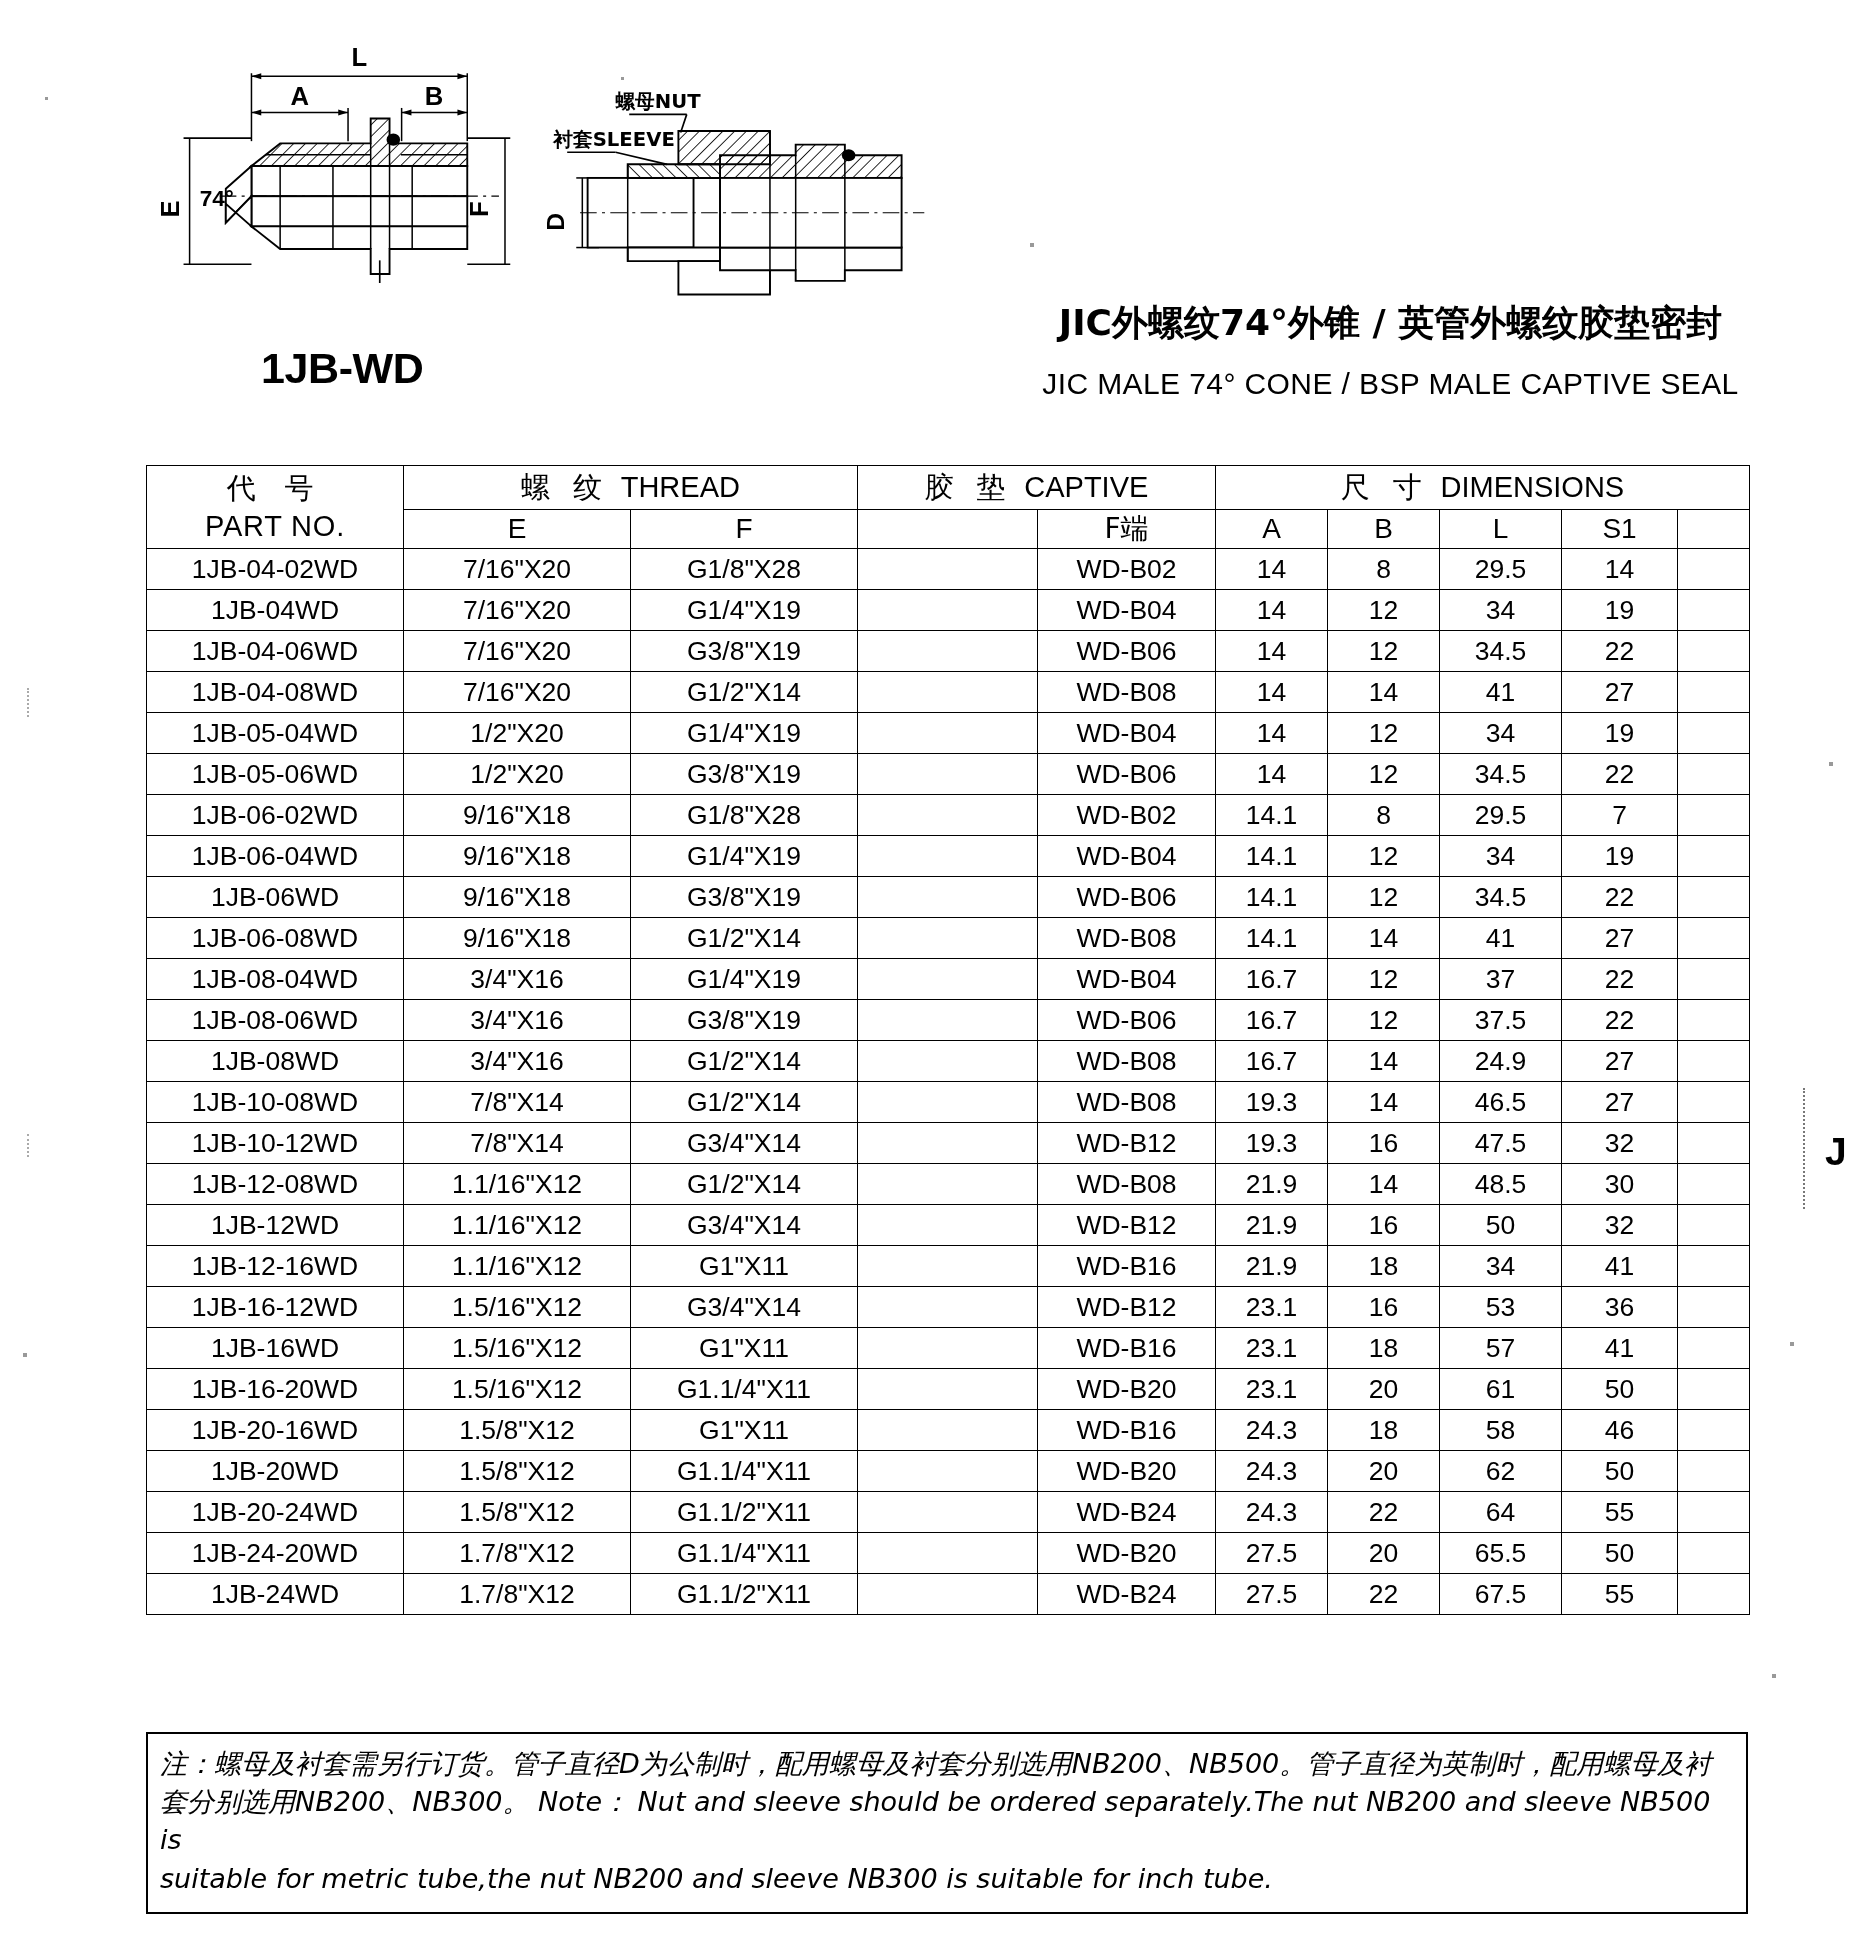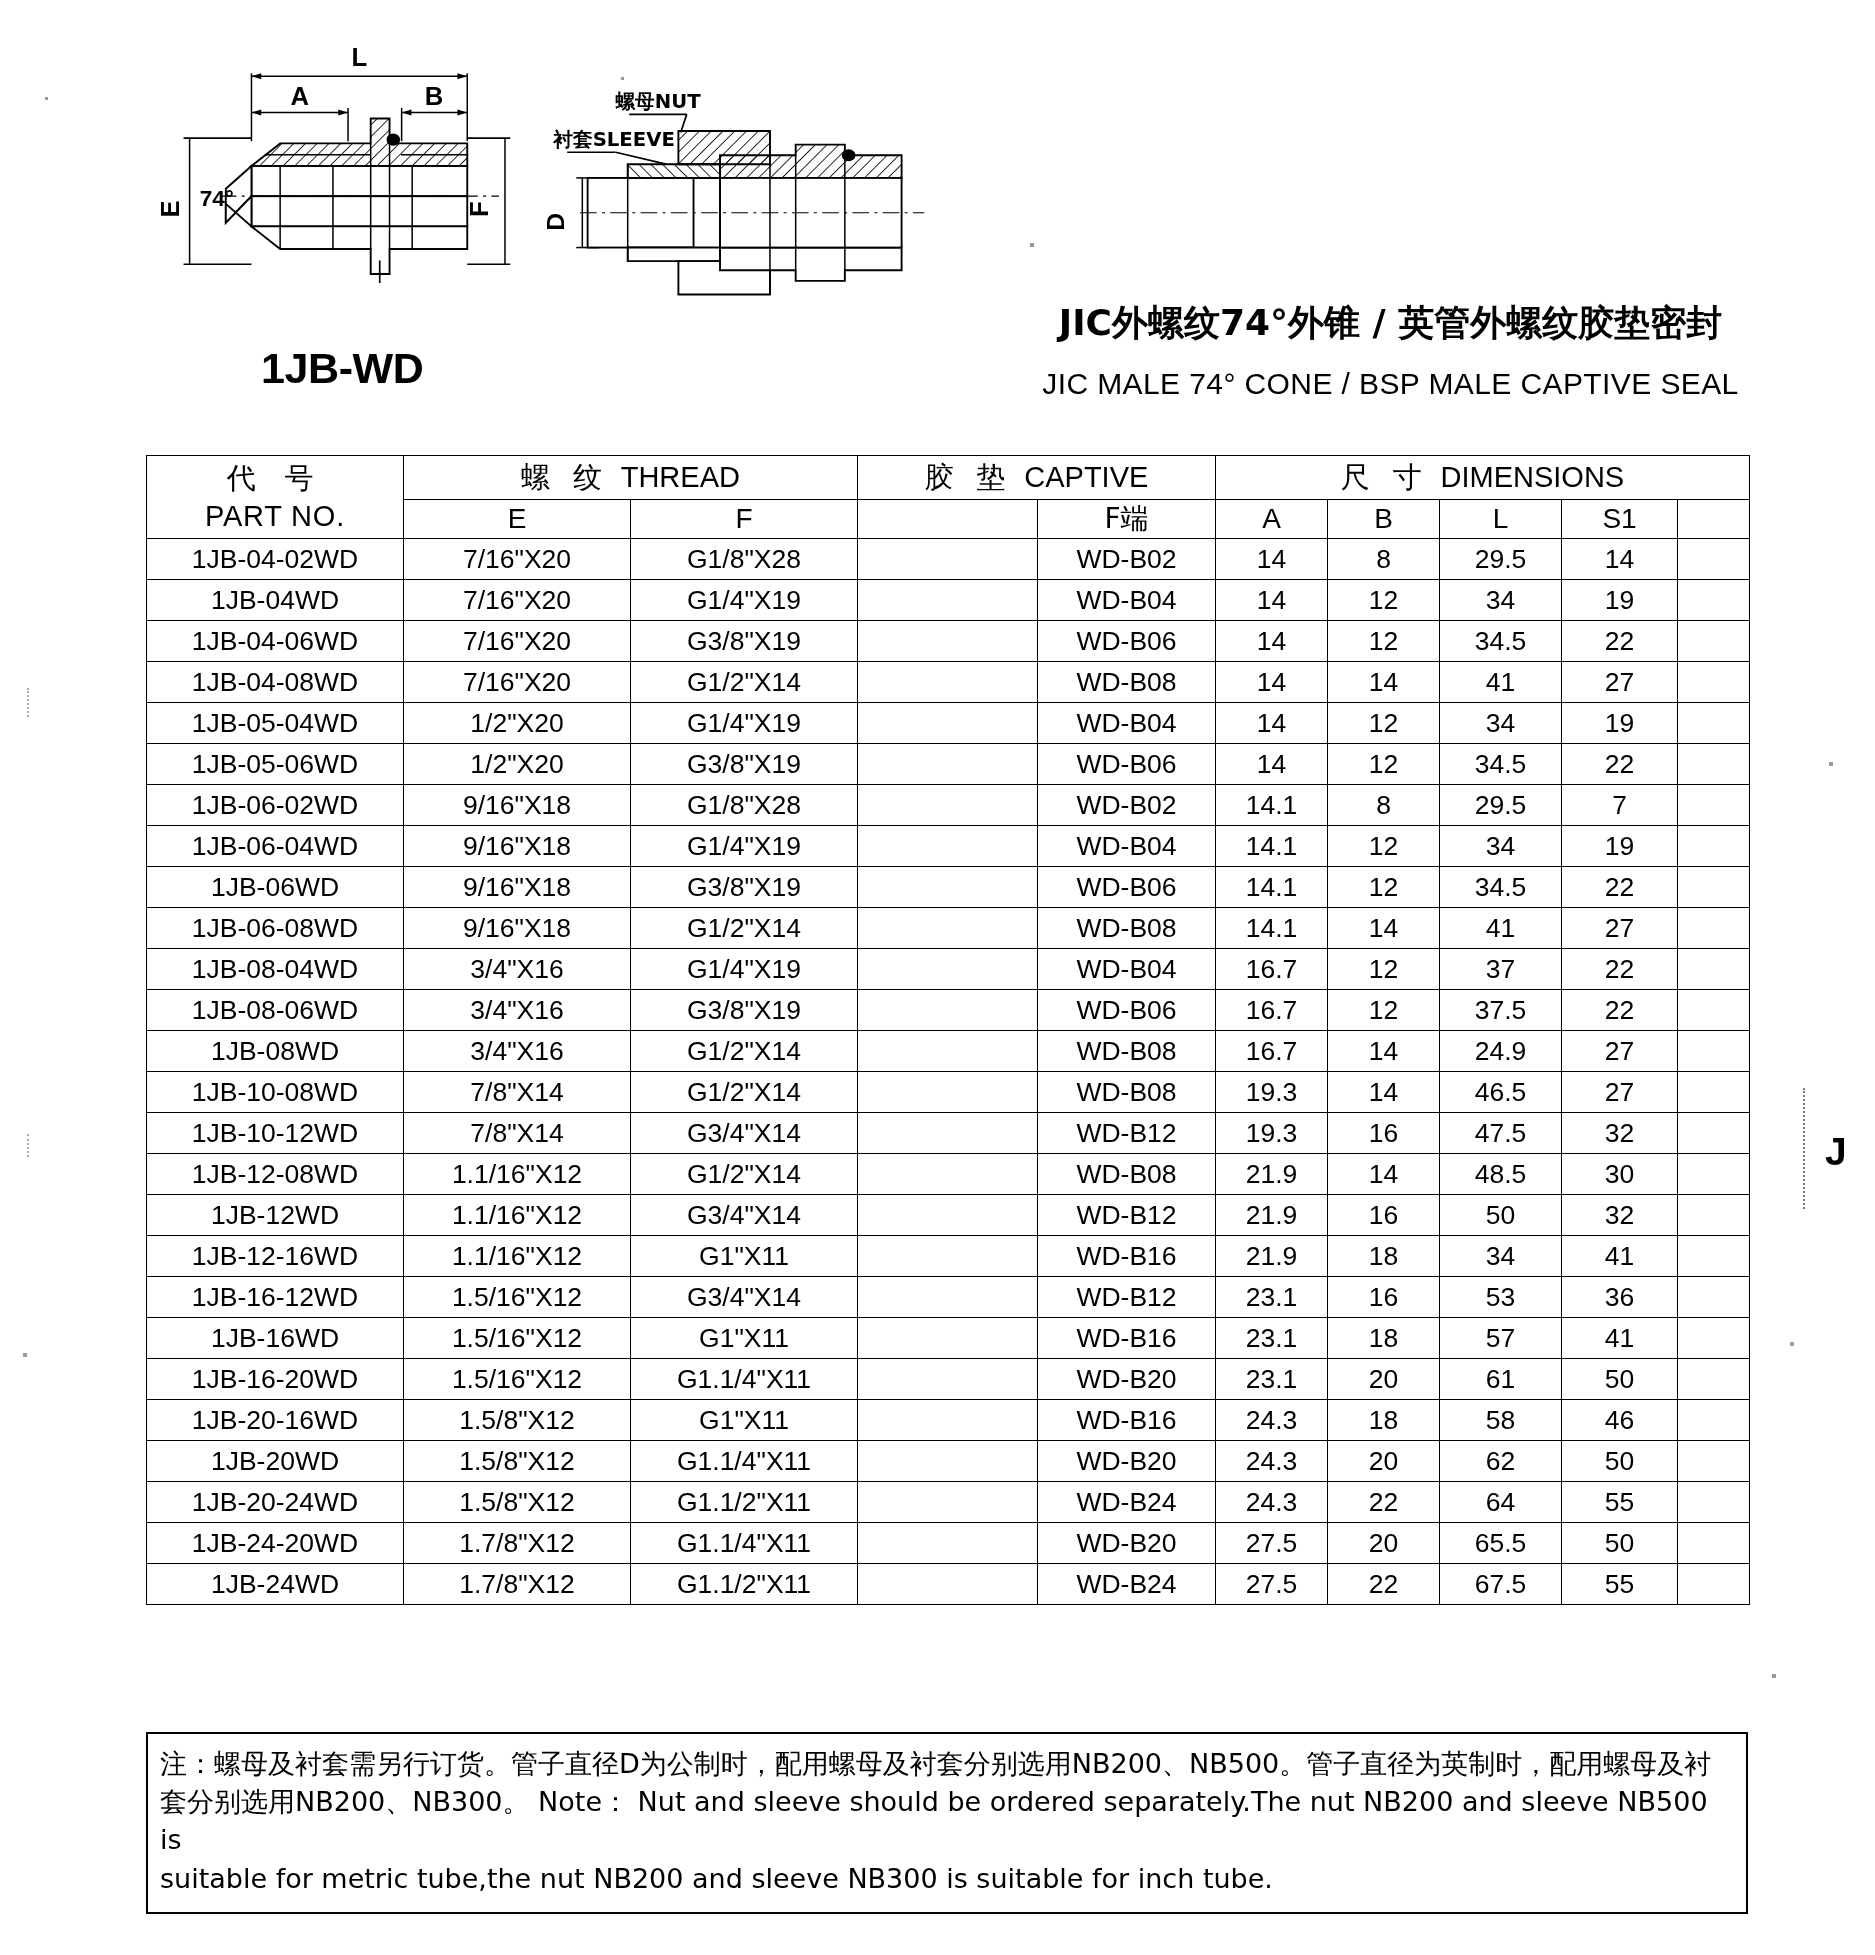--- a/index.html
+++ b/index.html
@@ -92,21 +92,21 @@
   
   .speck {
     position: absolute;
     background: #999;
   }
 
   
   #spec-table {
     position: absolute;
     left: 146px;
-    top: 455px;
+    top: 465px;
     border-collapse: collapse;
     table-layout: fixed;
     width: 1602px;
     font-family: "Liberation Sans", sans-serif;
     border-radius: 19px;
   }
   #spec-table td, #spec-table th {
     border: 1.5px solid #000;
     text-align: center;
     vertical-align: middle;
@@ -152,20 +152,21 @@
 
   
   #note-box {
     position: absolute;
     left: 146px;
     top: 1732px;
     width: 1602px;
     box-sizing: border-box;
     border: 2.3px solid #000;
     padding: 10.6px 12px 13.6px 12px;
+    font-style: italic;
   }
   #note-box p {
     margin: 0;
     font-size: 27px;
     line-height: 1.42;
     font-family: "DejaVu Sans", sans-serif;
     letter-spacing: 0px;
   }
 </style>
 </head>

